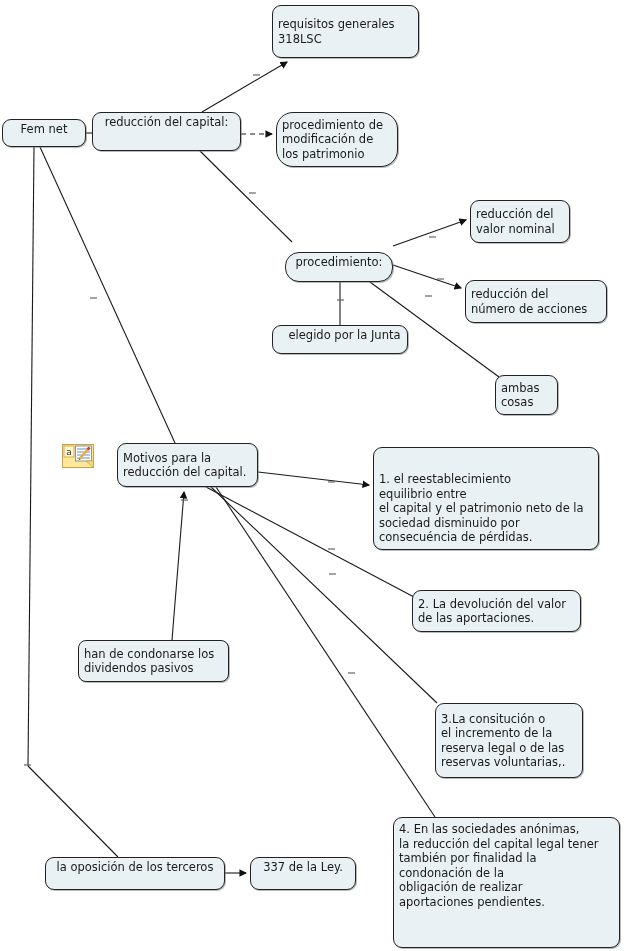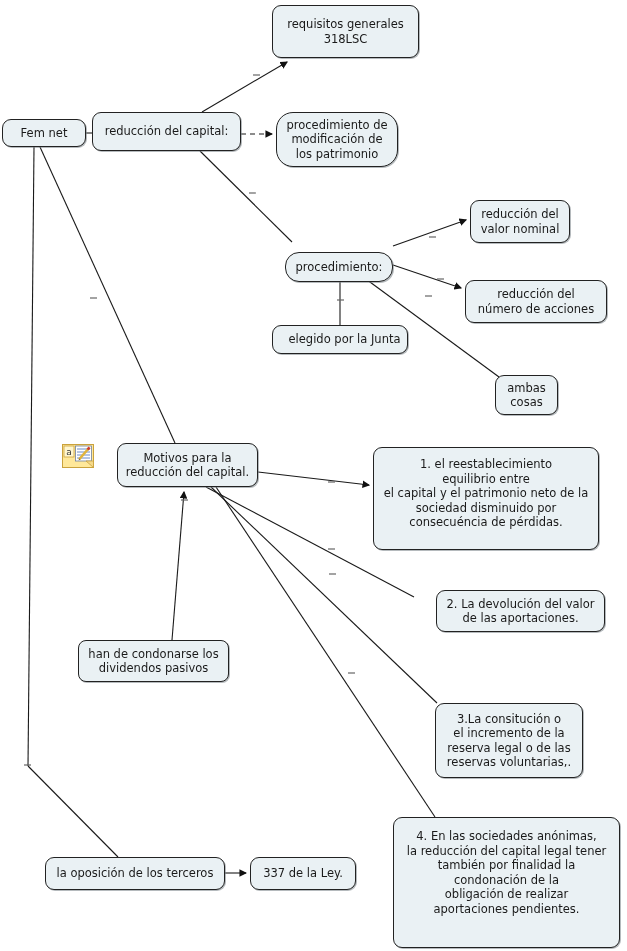--- a/index.html
+++ b/index.html
@@ -25,21 +25,21 @@
     height: 951px;
     pointer-events: none;
   }
   .node {
     position: absolute;
     box-sizing: border-box;
     background: #eaf1f4;
     border: 1px solid #222222;
     border-radius: 9px;
     display: flex;
-    align-items: center;
+    align-items: flex-start;
     justify-content: center;
     text-align: center;
     color: #1a1a1a;
     font-size: 11.5px;
     line-height: 14.5px;
     z-index: 5;
     padding: 2px 5px;
     box-shadow: 1px 1px 0 rgba(120,130,135,0.55);
   }
   .node span { display: block; }
@@ -177,41 +177,41 @@
       </g>
       <path d="M 24 17 L 31.5 17 L 31.5 23.5 Z" fill="#f5d98a" stroke="#caa23c" stroke-width="0.8"></path>
     </svg>
   </div>
 
   <div class="node" style="left:117px; top:443px; width:141px; height:44px; flex-direction:column;">
     <span>Motivos para la</span>
     <span>reducción del capital.</span>
   </div>
 
-  <div class="node" style="left:373px; top:447px; width:226px; height:103px; flex-direction:column; justify-content:flex-start; padding-top:9px;">
+  <div class="node" style="left:373px; top:447px; width:226px; height:103px; flex-direction:column; justify-content:flex-start; padding-top:24px;">
     <span>1. el reestablecimiento</span>
     <span>equilibrio entre</span>
     <span>el capital y el patrimonio neto de la</span>
     <span>sociedad disminuido por</span>
     <span>consecuéncia de pérdidas.</span>
   </div>
 
-  <div class="node" style="left:412px; top:590px; width:169px; height:42px; flex-direction:column;margin-left:24px;">
+  <div class="node" style="left:412px; top:590px; width:169px; height:42px; flex-direction:column;">
     <span>2. La devolución del valor</span>
     <span>de las aportaciones.</span>
   </div>
 
   <div class="node" style="left:435px; top:703px; width:148px; height:75px; flex-direction:column;">
     <span>3.La consitución o</span>
     <span>el incremento de la</span>
     <span>reserva legal o de las</span>
     <span>reservas voluntarias,.</span>
   </div>
 
-  <div class="node" style="left:393px; top:817px; width:227px; height:131px; flex-direction:column; justify-content:flex-start; padding-top:11px;">
+  <div class="node" style="left:393px; top:817px; width:227px; height:131px; flex-direction:column; justify-content:flex-start; padding-top:4px;">
     <span>4. En las sociedades anónimas,</span>
     <span>la reducción del capital legal tener</span>
     <span>también por finalidad la</span>
     <span>condonación de la</span>
     <span>obligación de realizar</span>
     <span>aportaciones pendientes.</span>
   </div>
 
   <div class="node" style="left:78px; top:640px; width:151px; height:42px; flex-direction:column;border-radius:8px;">
     <span>han de condonarse los</span>

